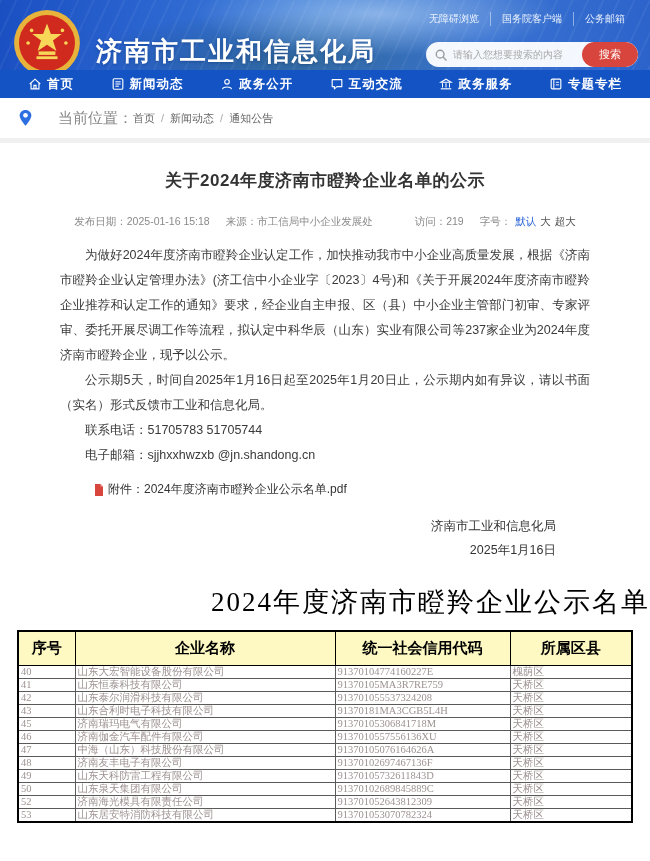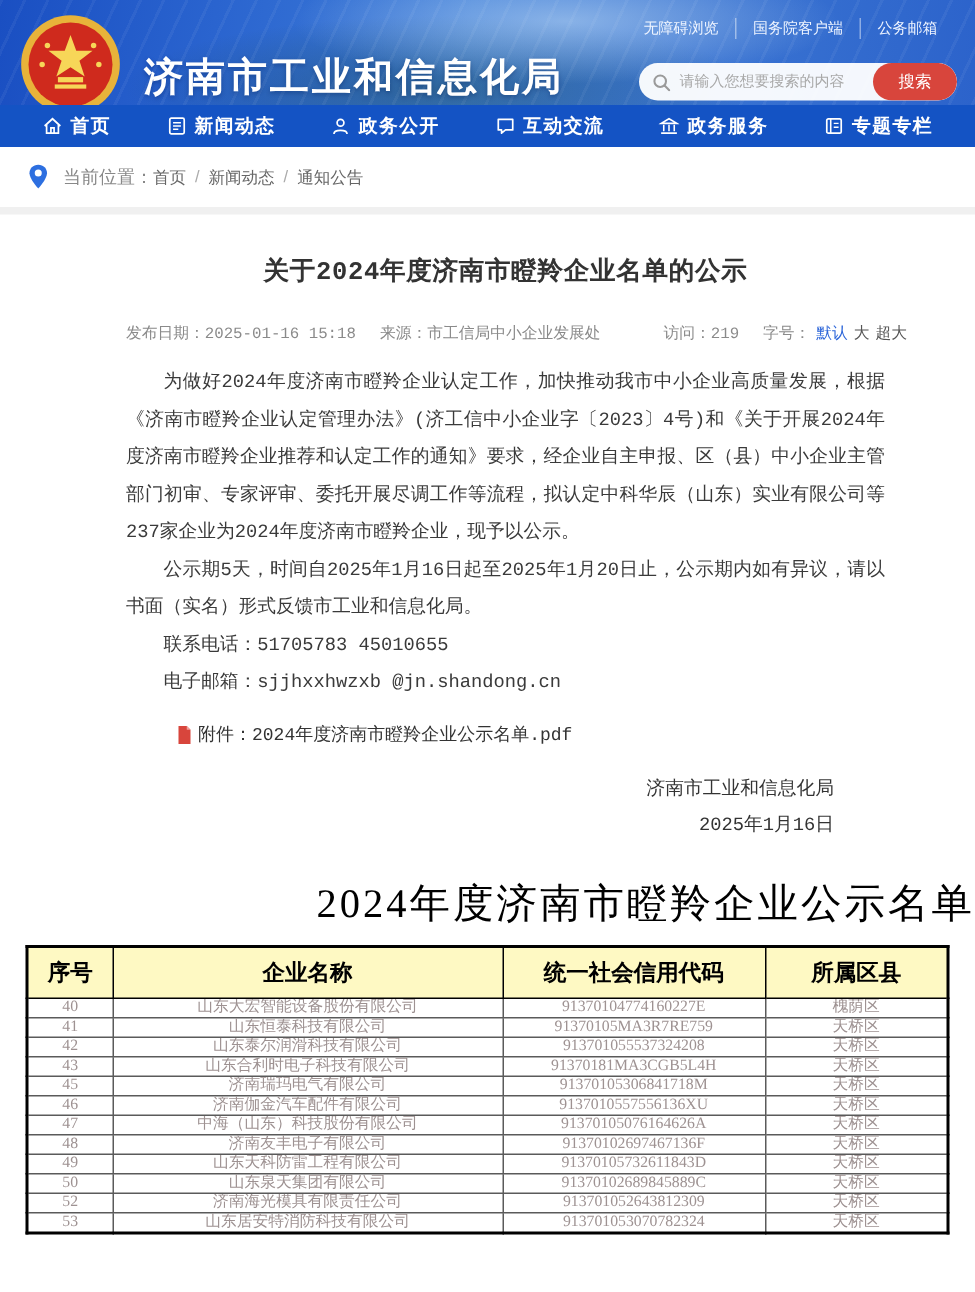--- a/index.html
+++ b/index.html
@@ -32,26 +32,26 @@
   .search-btn { flex:0 0 auto; width:56px; height:25px; border:none; background:#d8453c; color:#fff; font-size:11px; border-radius:13px; cursor:pointer; }
 
   
   .main-nav { height:28px; background:#1453c4; display:flex; align-items:center; justify-content:space-between; padding:0 28px; }
   .nav-item { display:flex; align-items:center; gap:5px; color:#fff; font-size:12.5px; font-weight:bold; text-decoration:none; letter-spacing:1px; }
   .nav-item svg { display:block; }
 
   
   .breadcrumb-bar { height:45px; background:#fff; display:flex; align-items:center; padding:0 18px; border-bottom:5px solid #f0f0f0; }
   .breadcrumb-bar .pin { margin-right:9px; }
-  .crumb-label { font-size:12px; color:#888; }
+  .crumb-label { font-size:15px; color:#888;margin-left:16px; }
   .crumb-link { font-size:11px; color:#666; text-decoration:none; }
   .crumb-sep { font-size:11px; color:#aaa; padding:0 6px; }
 
   
-  .article { padding:26px 60px 0 84px;font-family:Liberation Mono, monospace; }
+  .article { padding:26px 60px 0 60px; }
   .article-title { text-align:center; font-size:17px; font-weight:bold; color:#333; letter-spacing:0.5px; }
   .article-meta { margin-top:23px; text-align:center; font-size:10.5px; color:#8a8a8a; white-space:nowrap; }
   .article-meta .gap { display:inline-block; width:16px; }
   .article-meta .biggap { display:inline-block; width:42px; }
   .fs-opt { color:#555; text-decoration:none; margin-left:4px; }
   .fs-opt.active { color:#2d66d9; }
   .article-body { margin-top:14px; font-size:12.5px; color:#3a3a3a; line-height:25px; text-align:justify; }
   .article-body p.indent { text-indent:2em; }
   .attachment { margin-top:13px; margin-left:34px; font-size:12px; color:#333; display:flex; align-items:center; }
   .attachment .pdf-ic { margin-right:4px; }
@@ -62,21 +62,21 @@
   .roster { margin-top:22px; }
   .roster-title { text-align:right; font-family:"Liberation Serif","DejaVu Serif",serif; font-weight:normal; font-size:27px; color:#000; letter-spacing:2px; }
   table.roster-table { width:614px; margin:10px auto 0 auto; border-collapse:collapse; border:2px solid #000; table-layout:fixed; }
   .roster-table col.c-no { width:57px; }
   .roster-table col.c-name { width:260px; }
   .roster-table col.c-code { width:175px; }
   .roster-table col.c-dist { width:122px; }
   .roster-table th { border:1px solid #000; font-size:15px; font-weight:bold; color:#000; padding:7px 2px; text-align:center; background:#fef9c3; }
   .roster-table td {
     border:1px solid #5a5a5a; font-family:"Liberation Serif","DejaVu Serif",serif;
-    font-size:10.5px; color:#9e9292; text-align:center; padding:0 2px; height:13px; line-height:12px;
+    font-size:10.5px; color:#9e9292; padding:0 2px; height:13px; line-height:12px;
     white-space:nowrap; overflow:hidden;
   }
   .roster-table tr.hl td { color:#111; font-size:12px; border:2px solid #000; height:17px; line-height:16px; }
 </style>
 </head>
 <body>
 
 <div class="page">
 
   <header class="site-header">
@@ -177,21 +177,21 @@
   <main class="article">
     <h2 class="article-title">关于2024年度济南市瞪羚企业名单的公示</h2>
 
     <div class="article-meta">
       <span>发布日期：2025-01-16 15:18</span><span class="gap"></span><span>来源：市工信局中小企业发展处</span><span class="biggap"></span><span>访问：219</span><span class="gap"></span><span>字号：</span><a href="#" class="fs-opt active">默认</a><a href="#" class="fs-opt">大</a><a href="#" class="fs-opt">超大</a>
     </div>
 
     <div class="article-body">
       <p class="indent">为做好2024年度济南市瞪羚企业认定工作，加快推动我市中小企业高质量发展，根据《济南市瞪羚企业认定管理办法》(济工信中小企业字〔2023〕4号)和《关于开展2024年度济南市瞪羚企业推荐和认定工作的通知》要求，经企业自主申报、区（县）中小企业主管部门初审、专家评审、委托开展尽调工作等流程，拟认定中科华辰（山东）实业有限公司等237家企业为2024年度济南市瞪羚企业，现予以公示。</p>
       <p class="indent">公示期5天，时间自2025年1月16日起至2025年1月20日止，公示期内如有异议，请以书面（实名）形式反馈市工业和信息化局。</p>
-      <p class="indent">联系电话：51705783 45010655</p>
+      <p class="indent">联系电话：51705783 51705744</p>
       <p class="indent">电子邮箱：sjjhxxhwzxb @jn.shandong.cn</p>
     </div>
 
     <div class="attachment">
       <svg class="pdf-ic" width="10" height="12" viewBox="0 0 10 12">
         <path d="M1 0 H6.5 L9 2.5 V12 H1 Z" fill="#d8453c"></path>
         <path d="M6.5 0 L9 2.5 H6.5 Z" fill="#f2a09a"></path>
       </svg>
       <span>附件：</span>
       <a href="#">2024年度济南市瞪羚企业公示名单.pdf</a>

